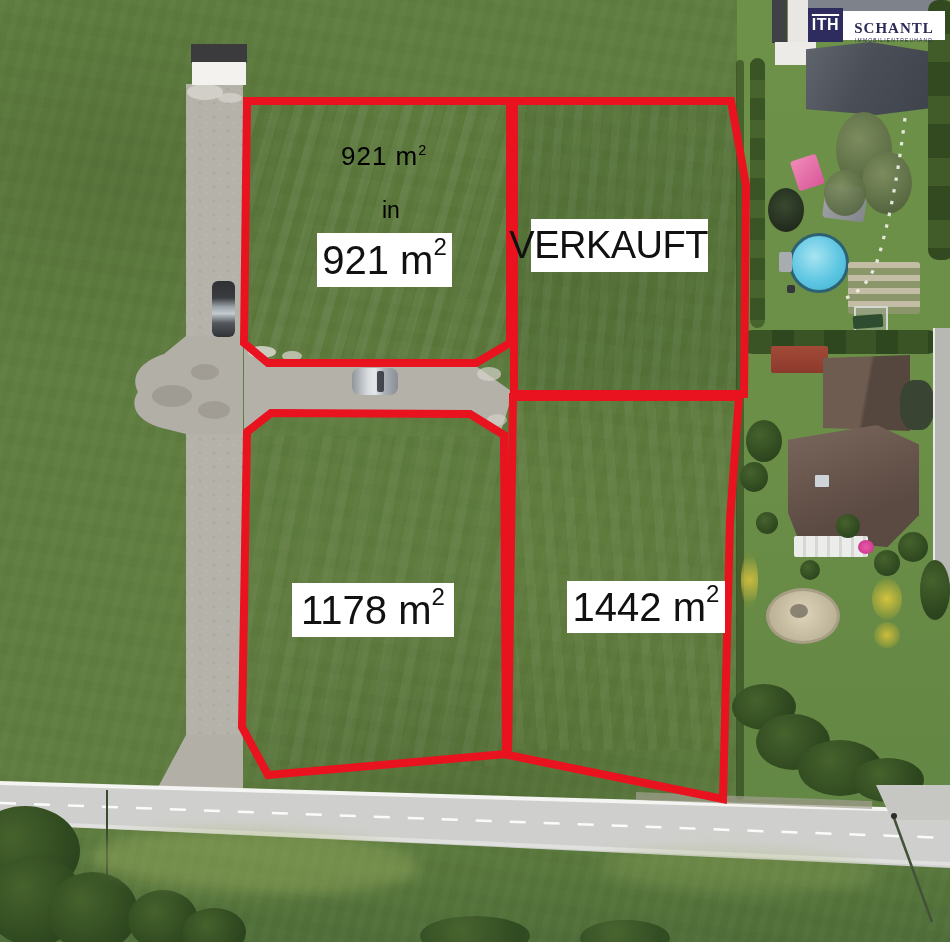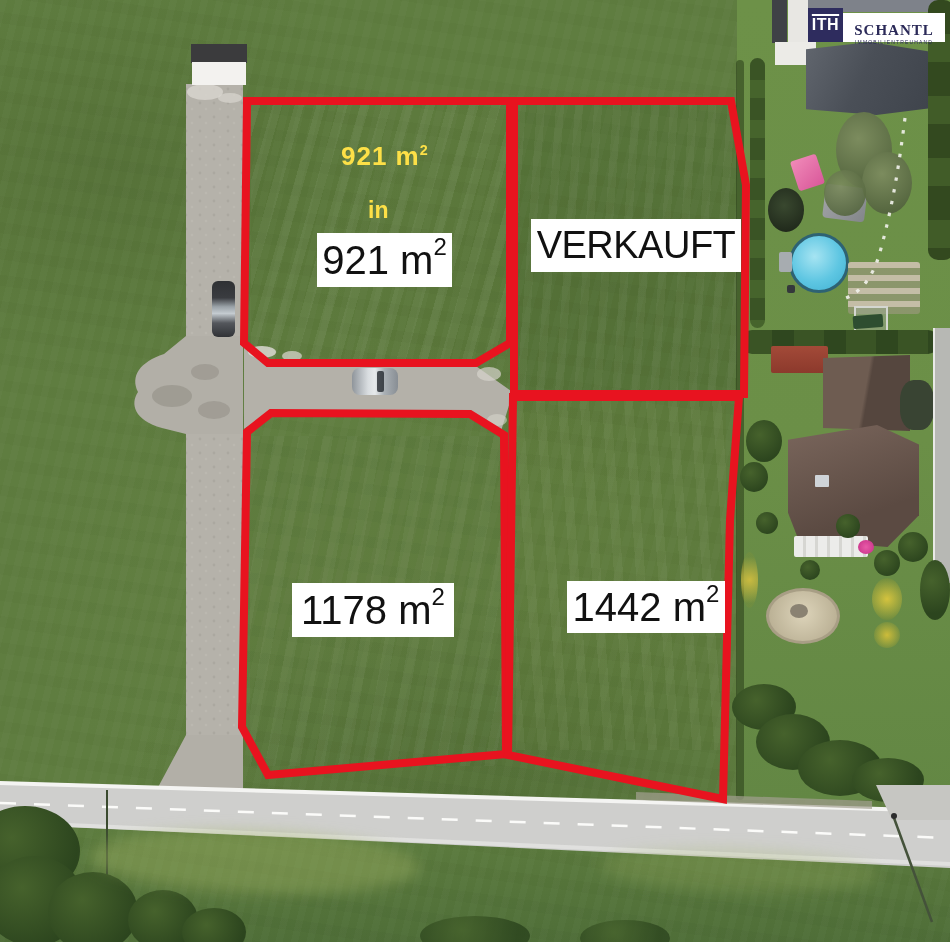--- a/index.html
+++ b/index.html
@@ -18,24 +18,24 @@
     background:
       repeating-linear-gradient(104deg, rgba(255,255,255,.035) 0 7px, rgba(0,0,0,0) 7px 15px),
       repeating-linear-gradient(8deg, rgba(30,50,16,.05) 0 11px, rgba(0,0,0,0) 11px 26px);}
   #bottom-grass{left:0;top:818px;width:950px;height:124px;z-index:0;
     background:linear-gradient(180deg,#5e7d3f,#4f6e38);}
   .tint{z-index:2;pointer-events:none;}
   
   .plot-label{z-index:6;background:#fff;color:#111;display:flex;align-items:center;
     justify-content:center;font-family:"Liberation Sans",sans-serif;}
   .plot-label sup{font-size:60%;line-height:0;position:relative;top:-0.55em;}
-  .watermark{z-index:6;color:#fde047;font-weight:bold;white-space:nowrap;}
+  .watermark{z-index:6;color:#000000;font-weight:normal;white-space:nowrap;}
   .watermark sup{font-size:55%;}
   
-  #logo{left:808px;top:8px;z-index:7;display:flex;align-items:flex-end;}
+  #logo{left:808px;top:8px;z-index:7;display:flex;align-items:flex-start;}
   #logo-mark{width:35px;height:34px;background:#2e2c5e;color:#fff;display:flex;
     align-items:center;justify-content:center;font-weight:bold;font-size:16px;
     letter-spacing:.5px;}
   #logo-mark span{text-decoration:overline;text-decoration-thickness:2px;}
   #logo-text{width:102px;height:29px;background:#fff;margin-top:3px;
     display:flex;flex-direction:column;align-items:center;justify-content:center;}
   #logo-company{color:#2b2a58;font-family:"Liberation Serif",serif;font-weight:bold;
     font-size:15px;letter-spacing:1px;line-height:15px;margin-top:12px;}
   #logo-tagline{color:#2b2a58;font-size:5px;letter-spacing:1.15px;line-height:6px;margin-top:1px;}
   
@@ -179,29 +179,29 @@
       <polygon points="247,101 510,101 510,343 476,363 268,363 244,343"></polygon>
       <polygon points="514,101 731,101 746,185 744,394 514,394"></polygon>
       <polygon points="247,432 271,413 470,414 504,435 506,754 268,775 242,727"></polygon>
       <polygon points="513,397 739,397 730,520 723,799 508,755"></polygon>
     </g>
   </svg>
 
   <div class="abs watermark" style="left:341px;top:141px;font-size:26px;letter-spacing:1px;">
     <span>921 m</span><sup>2</sup>
   </div>
-  <div class="abs watermark" style="left:368px;top:197px;font-size:23px;">
+  <div class="abs watermark" style="left:382px;top:197px;font-size:23px;">
     <span>in</span>
   </div>
 
   <div class="plot-label abs" style="left:317px;top:233px;width:135px;height:54px;font-size:40px;">
     <span>921 m</span>
       <sup class="sq">2</sup>
   </div>
-  <div class="plot-label abs" style="left:531px;top:219px;width:210px;height:53px;font-size:38px;letter-spacing:-.5px;">
+  <div class="plot-label abs" style="left:531px;top:219px;width:177px;height:53px;font-size:38px;letter-spacing:-.5px;justify-content:flex-end;">
     <span>VERKAUFT</span>
       <sup class="sq"></sup>
   </div>
   <div class="plot-label abs" style="left:292px;top:583px;width:162px;height:54px;font-size:40px;">
     <span>1178 m</span>
       <sup class="sq">2</sup>
   </div>
   <div class="plot-label abs" style="left:567px;top:581px;width:158px;height:52px;font-size:40px;">
     <span>1442 m</span>
       <sup class="sq">2</sup>

